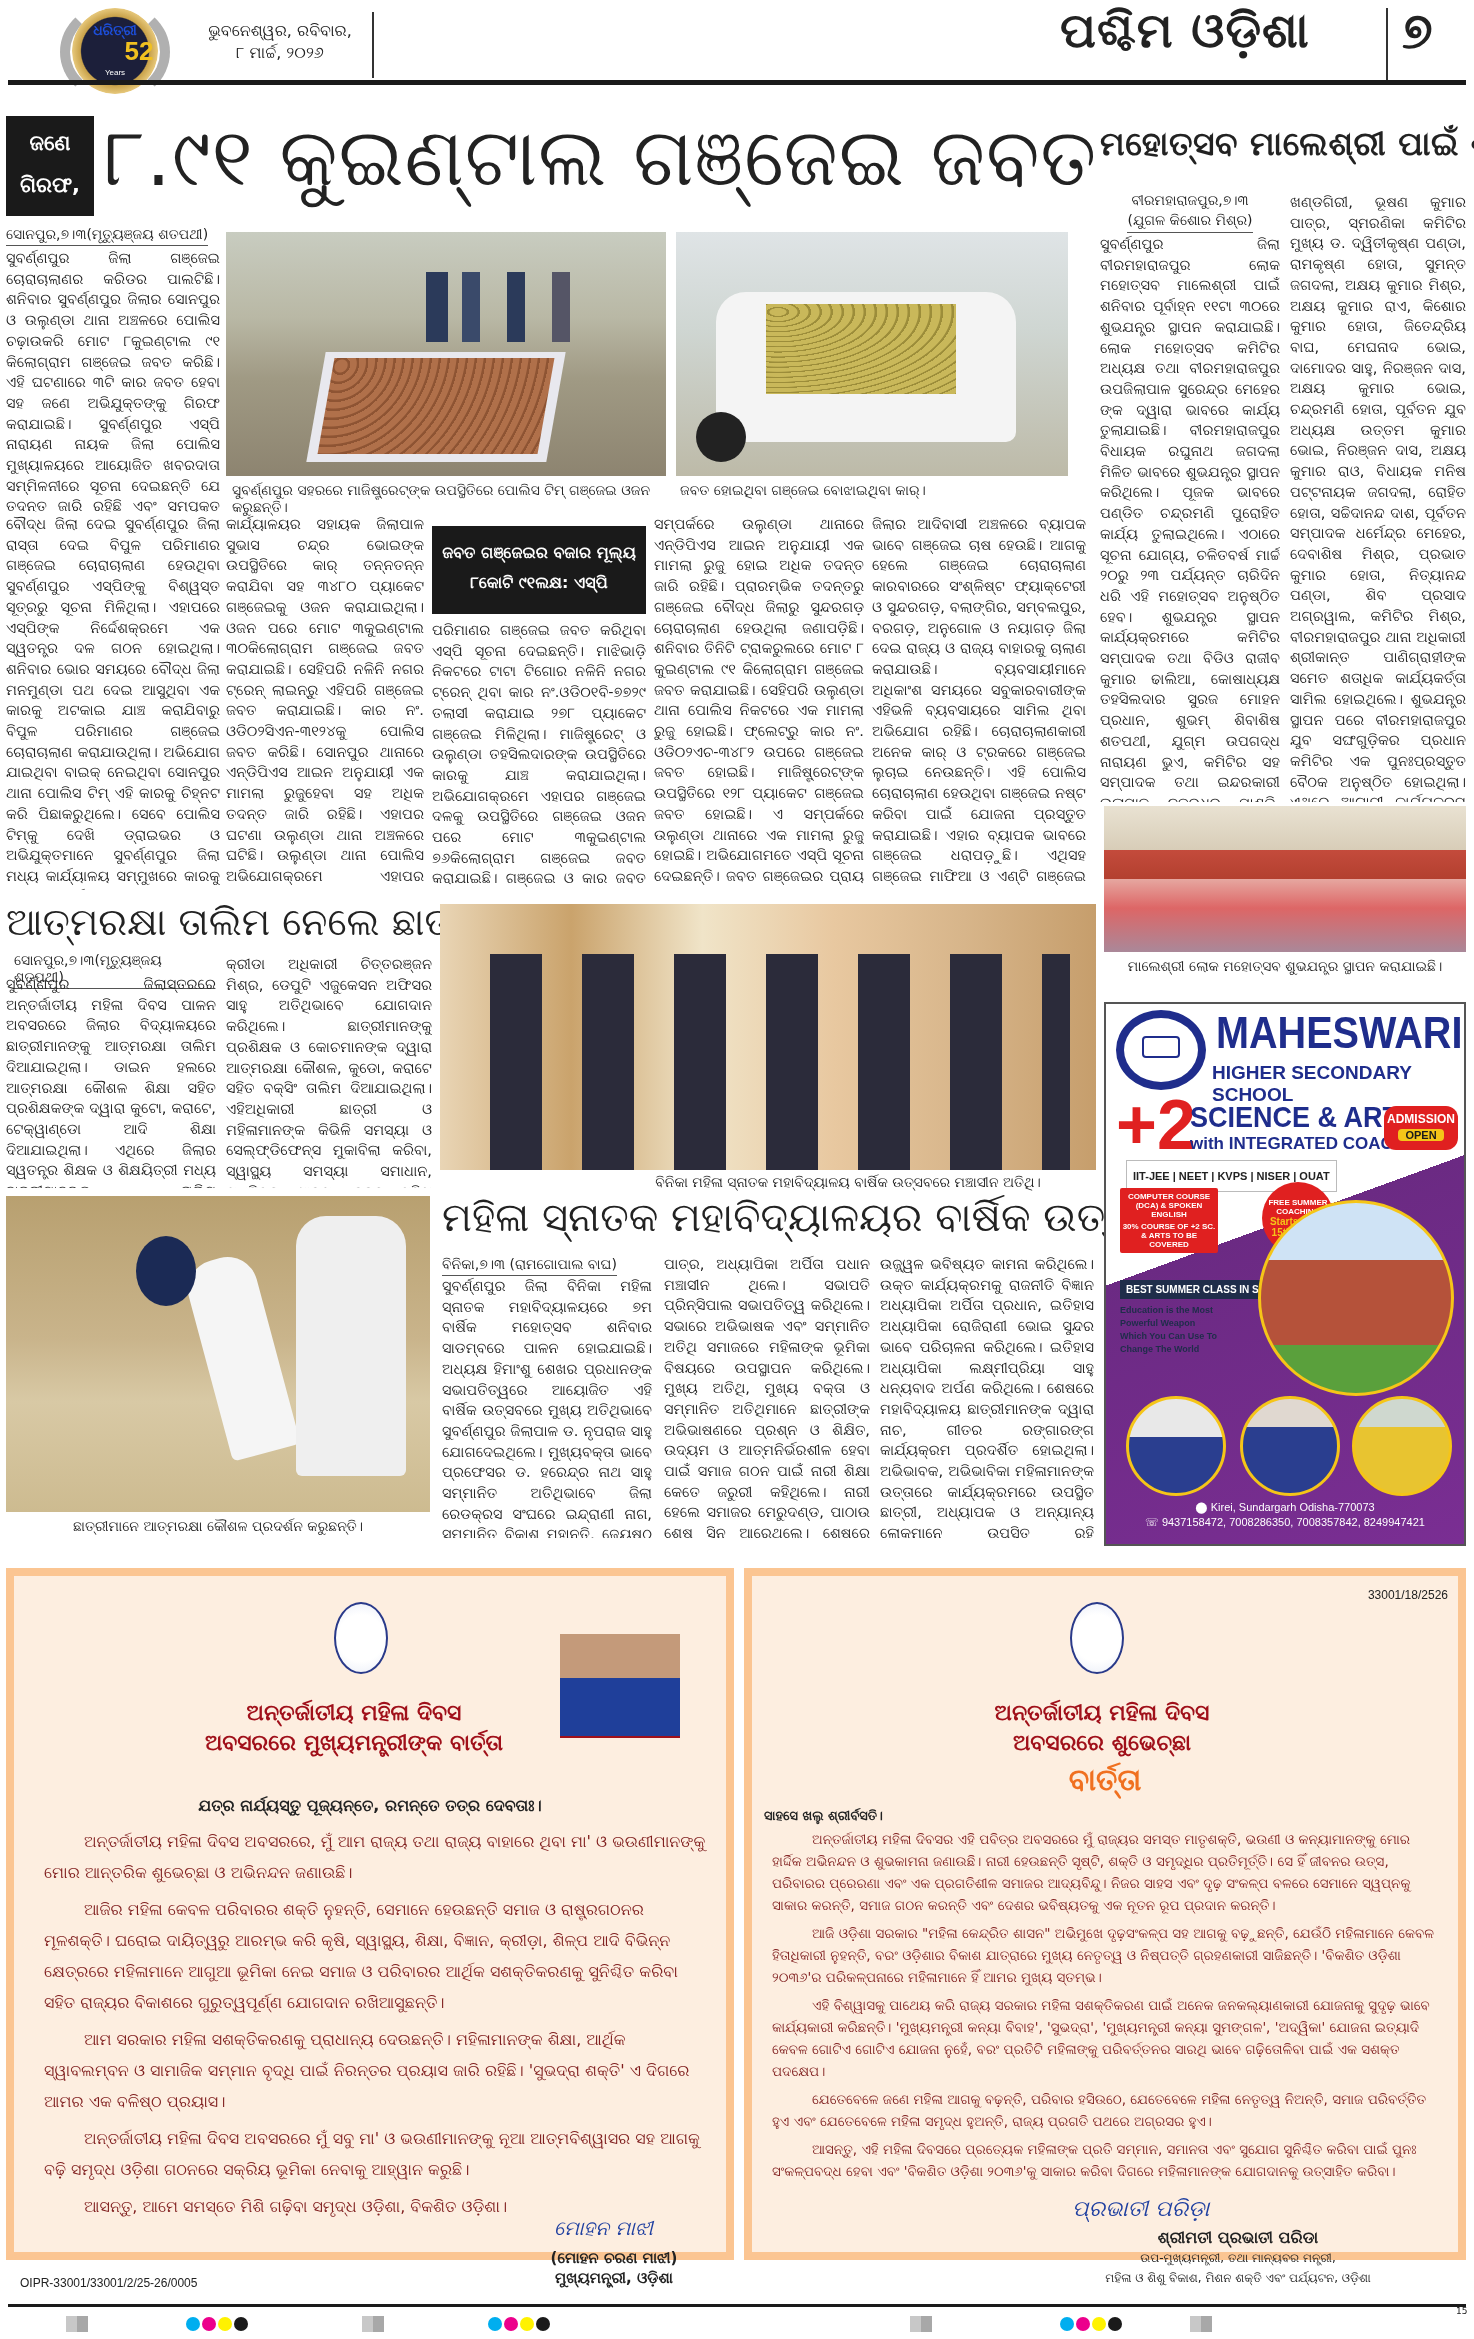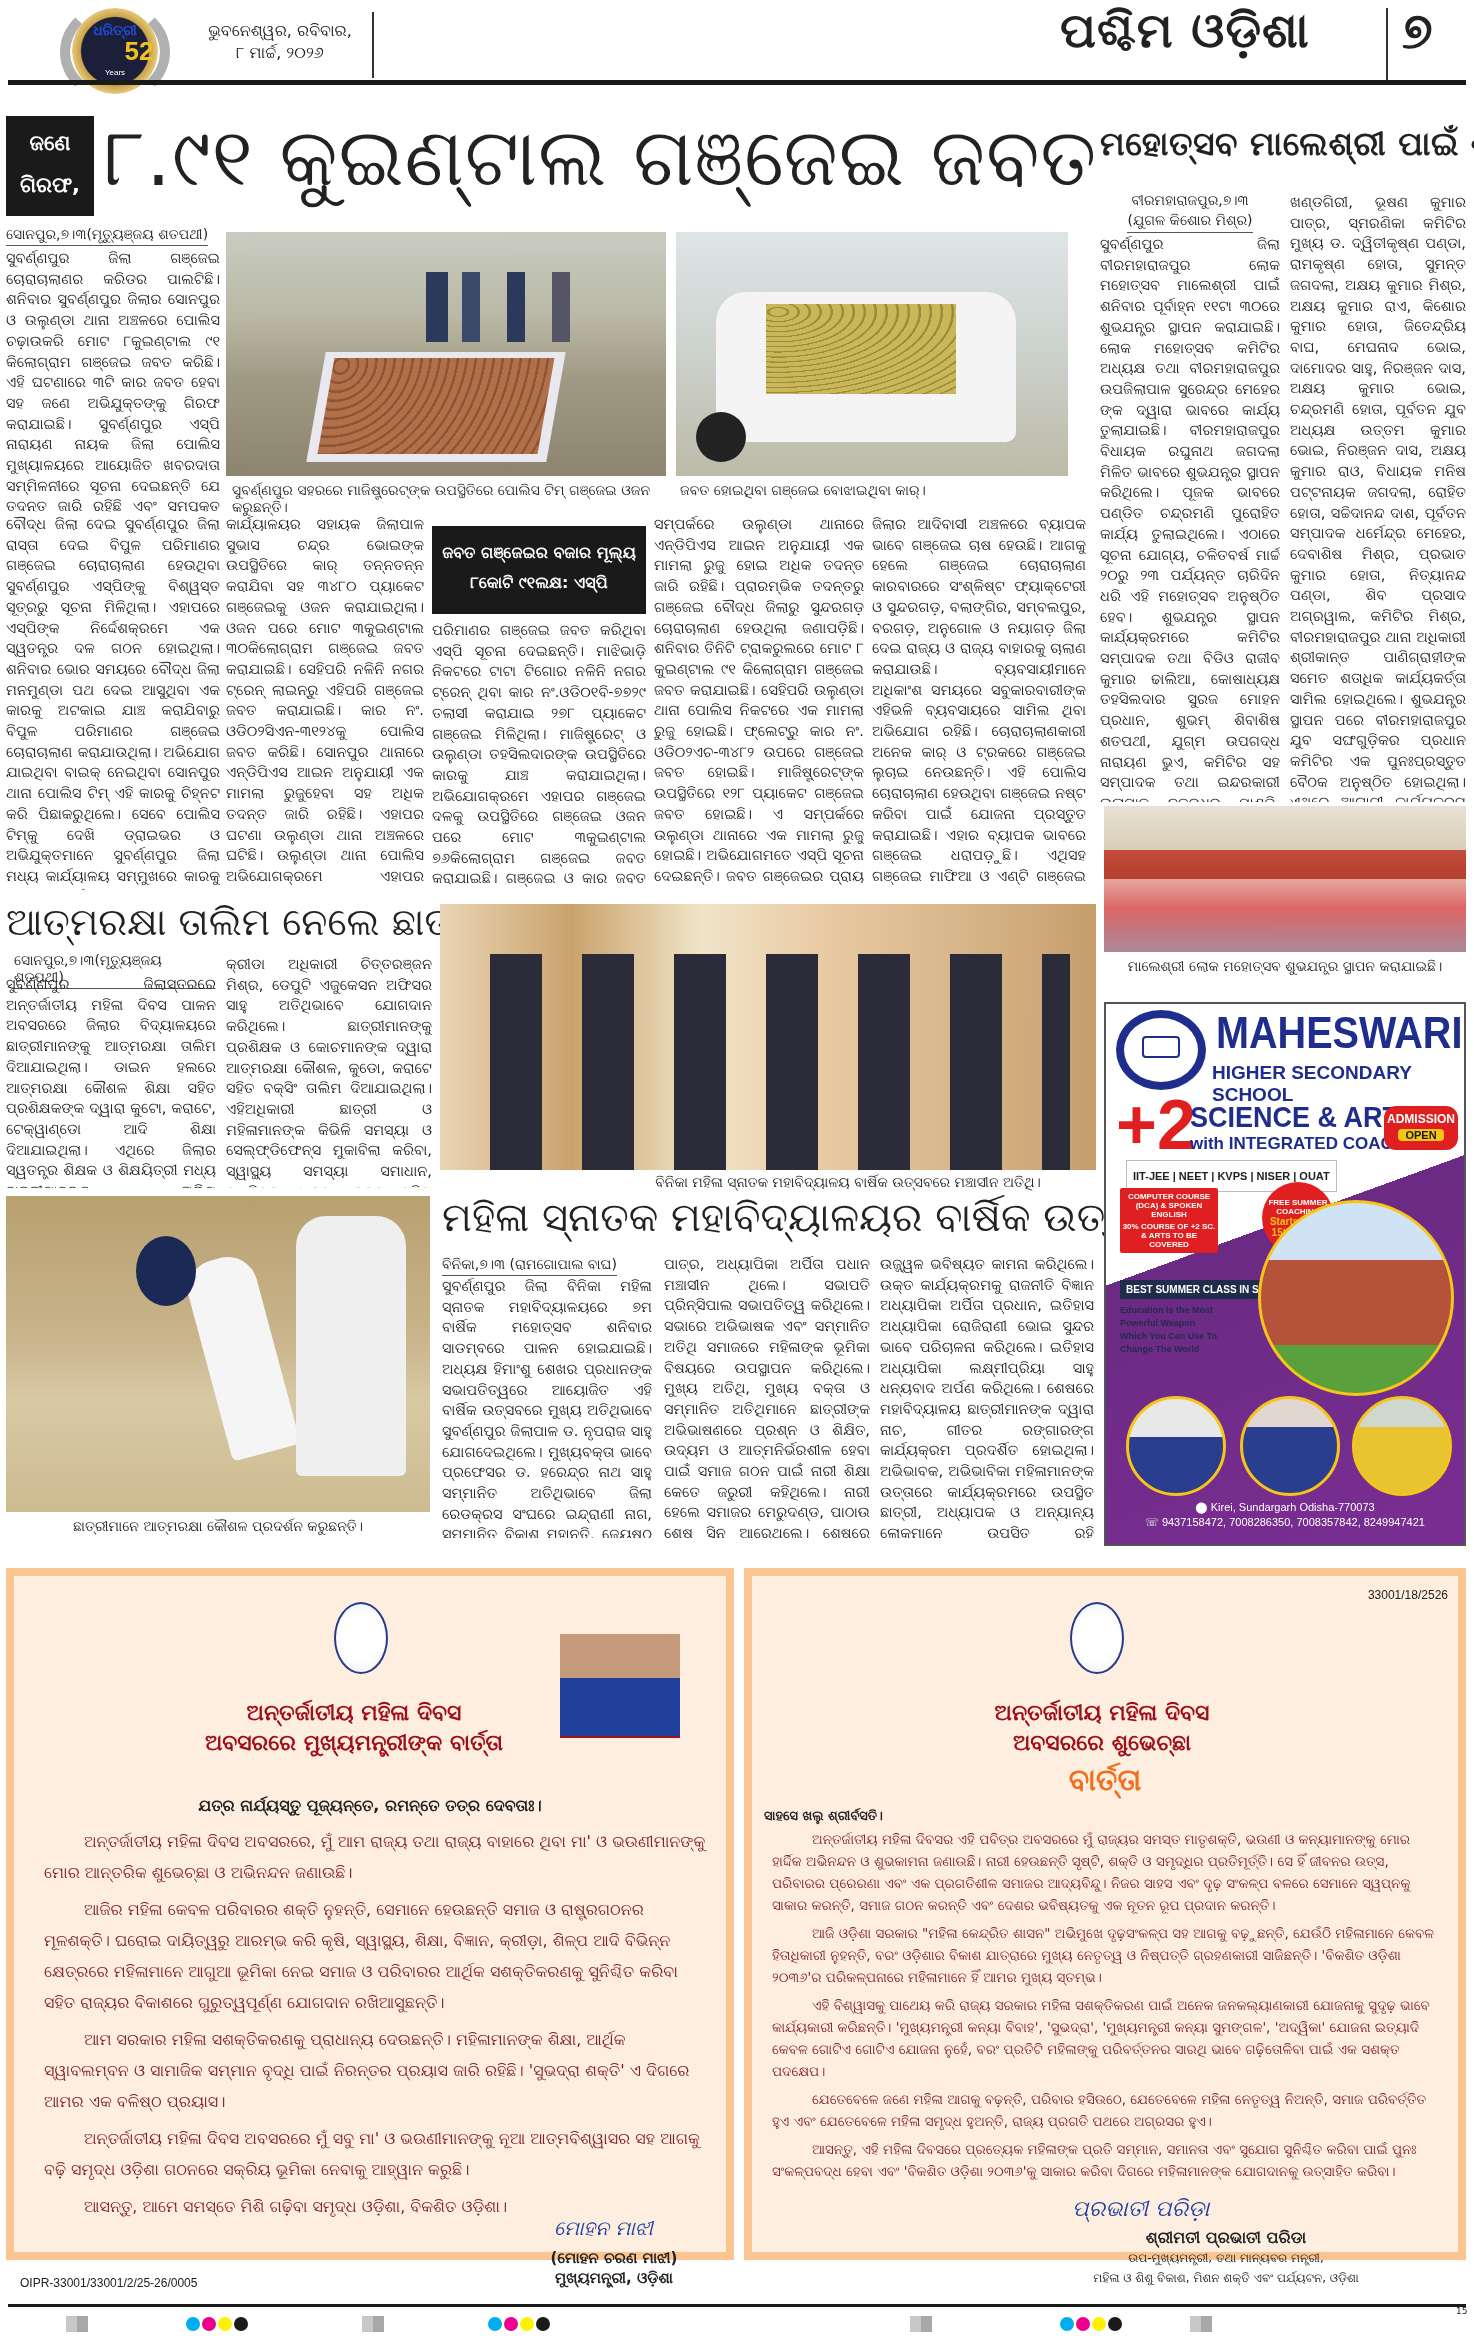--- a/index.html
+++ b/index.html
@@ -215,21 +215,21 @@
   <div class="abs" style="left:0;right:0;top:186px;text-align:center;color:#f07020;font-weight:bold;font-size:30px;">ବାର୍ତ୍ତା</div>
   <div class="abs" style="left:12px;top:232px;font-weight:bold;font-size:13px;">ସାହସେ ଖଲୁ ଶ୍ରୀର୍ବସତି।</div>
   <div class="abs gov-body" style="left:20px;top:252px;width:670px;font-size:13.5px;line-height:22px;">
     <p>ଅନ୍ତର୍ଜାତୀୟ ମହିଳା ଦିବସର ଏହି ପବିତ୍ର ଅବସରରେ ମୁଁ ରାଜ୍ୟର ସମସ୍ତ ମାତୃଶକ୍ତି, ଭଉଣୀ ଓ କନ୍ୟାମାନଙ୍କୁ ମୋର ହାର୍ଦ୍ଦିକ ଅଭିନନ୍ଦନ ଓ ଶୁଭକାମନା ଜଣାଉଛି। ନାରୀ ହେଉଛନ୍ତି ସୃଷ୍ଟି, ଶକ୍ତି ଓ ସମୃଦ୍ଧିର ପ୍ରତିମୂର୍ତ୍ତି। ସେ ହିଁ ଜୀବନର ଉତ୍ସ, ପରିବାରର ପ୍ରେରଣା ଏବଂ ଏକ ପ୍ରଗତିଶୀଳ ସମାଜର ଆଦ୍ୟବିନ୍ଦୁ। ନିଜର ସାହସ ଏବଂ ଦୃଢ଼ ସଂକଳ୍ପ ବଳରେ ସେମାନେ ସ୍ୱପ୍ନକୁ ସାକାର କରନ୍ତି, ସମାଜ ଗଠନ କରନ୍ତି ଏବଂ ଦେଶର ଭବିଷ୍ୟତକୁ ଏକ ନୂତନ ରୂପ ପ୍ରଦାନ କରନ୍ତି।</p>
     <p>ଆଜି ଓଡ଼ିଶା ସରକାର "ମହିଳା କେନ୍ଦ୍ରିତ ଶାସନ" ଅଭିମୁଖେ ଦୃଢ଼ସଂକଳ୍ପ ସହ ଆଗକୁ ବଢ଼ୁଛନ୍ତି, ଯେଉଁଠି ମହିଳାମାନେ କେବଳ ହିତାଧିକାରୀ ନୁହନ୍ତି, ବରଂ ଓଡ଼ିଶାର ବିକାଶ ଯାତ୍ରାରେ ମୁଖ୍ୟ ନେତୃତ୍ୱ ଓ ନିଷ୍ପତ୍ତି ଗ୍ରହଣକାରୀ ସାଜିଛନ୍ତି। 'ବିକଶିତ ଓଡ଼ିଶା ୨୦୩୬'ର ପରିକଳ୍ପନାରେ ମହିଳାମାନେ ହିଁ ଆମର ମୁଖ୍ୟ ସ୍ତମ୍ଭ।</p>
     <p>ଏହି ବିଶ୍ୱାସକୁ ପାଥେୟ କରି ରାଜ୍ୟ ସରକାର ମହିଳା ସଶକ୍ତିକରଣ ପାଇଁ ଅନେକ ଜନକଲ୍ୟାଣକାରୀ ଯୋଜନାକୁ ସୁଦୃଢ଼ ଭାବେ କାର୍ଯ୍ୟକାରୀ କରିଛନ୍ତି। 'ମୁଖ୍ୟମନ୍ତ୍ରୀ କନ୍ୟା ବିବାହ', 'ସୁଭଦ୍ରା', 'ମୁଖ୍ୟମନ୍ତ୍ରୀ କନ୍ୟା ସୁମଙ୍ଗଳ', 'ଅଦ୍ୱିକା' ଯୋଜନା ଇତ୍ୟାଦି କେବଳ ଗୋଟିଏ ଗୋଟିଏ ଯୋଜନା ନୁହେଁ, ବରଂ ପ୍ରତିଟି ମହିଳାଙ୍କୁ ପରିବର୍ତ୍ତନର ସାରଥି ଭାବେ ଗଢ଼ିତୋଳିବା ପାଇଁ ଏକ ସଶକ୍ତ ପଦକ୍ଷେପ।</p>
     <p>ଯେତେବେଳେ ଜଣେ ମହିଳା ଆଗକୁ ବଢ଼ନ୍ତି, ପରିବାର ହସିଉଠେ, ଯେତେବେଳେ ମହିଳା ନେତୃତ୍ୱ ନିଅନ୍ତି, ସମାଜ ପରିବର୍ତ୍ତିତ ହୁଏ ଏବଂ ଯେତେବେଳେ ମହିଳା ସମୃଦ୍ଧ ହୁଅନ୍ତି, ରାଜ୍ୟ ପ୍ରଗତି ପଥରେ ଅଗ୍ରସର ହୁଏ।</p>
     <p>ଆସନ୍ତୁ, ଏହି ମହିଳା ଦିବସରେ ପ୍ରତ୍ୟେକ ମହିଳାଙ୍କ ପ୍ରତି ସମ୍ମାନ, ସମାନତା ଏବଂ ସୁଯୋଗ ସୁନିଶ୍ଚିତ କରିବା ପାଇଁ ପୁନଃ ସଂକଳ୍ପବଦ୍ଧ ହେବା ଏବଂ 'ବିକଶିତ ଓଡ଼ିଶା ୨୦୩୬'କୁ ସାକାର କରିବା ଦିଗରେ ମହିଳାମାନଙ୍କ ଯୋଗଦାନକୁ ଉତ୍ସାହିତ କରିବା।</p>
   </div>
   <div class="abs signature" style="left:320px;top:620px;font-size:22px;">ପ୍ରଭାତୀ ପରିଡ଼ା</div>
-  <div class="abs" style="left:244px;top:652px;width:460px;text-align:center;line-height:20px;">
+  <div class="abs" style="left:256px;top:652px;width:460px;text-align:center;line-height:20px;">
     <div style="font-weight:bold;font-size:16px;">ଶ୍ରୀମତୀ ପ୍ରଭାତୀ ପରିଡା</div>
     <div style="font-size:12px;">ଉପ-ମୁଖ୍ୟମନ୍ତ୍ରୀ, ତଥା ମାନ୍ୟବର ମନ୍ତ୍ରୀ,</div>
     <div style="font-size:12px;">ମହିଳା ଓ ଶିଶୁ ବିକାଶ, ମିଶନ ଶକ୍ତି ଏବଂ ପର୍ଯ୍ୟଟନ, ଓଡ଼ିଶା</div>
   </div>
 </div>
 
 <div class="abs" style="left:8px;right:8px;top:2304px;height:3px;background:#1a1a1a;"></div>
 <div class="abs" style="left:1456px;top:2306px;font-size:9px;">15</div>
 <div class="abs reg-marks gray-sq" style="left:66px;top:2316px;"></div>
 <div class="abs reg-marks" style="left:186px;top:2316px;">

